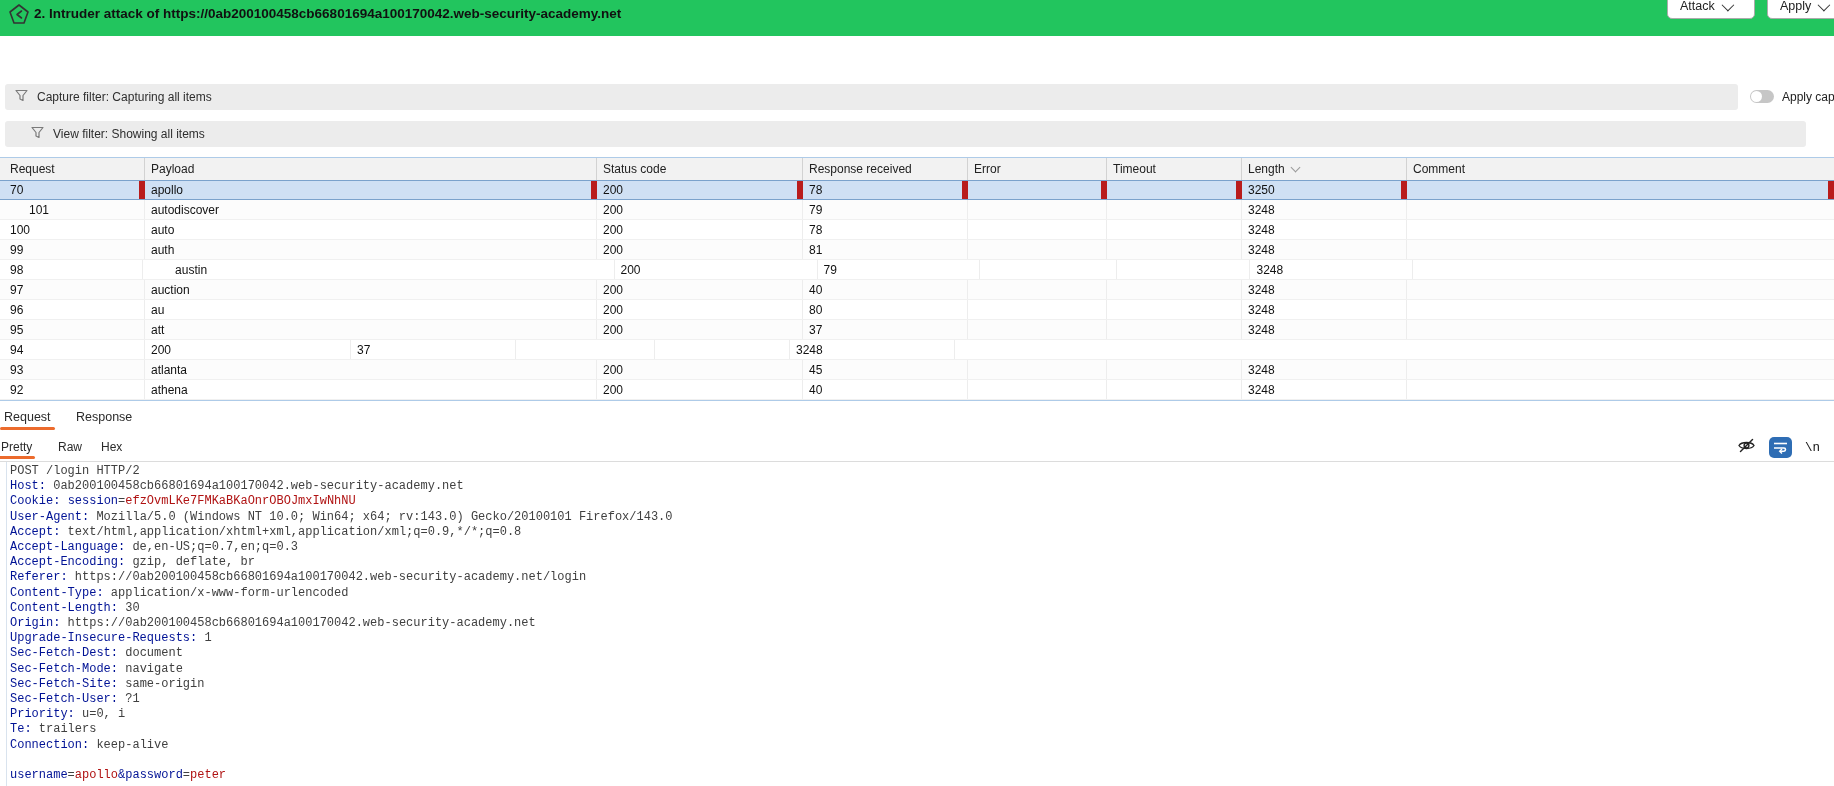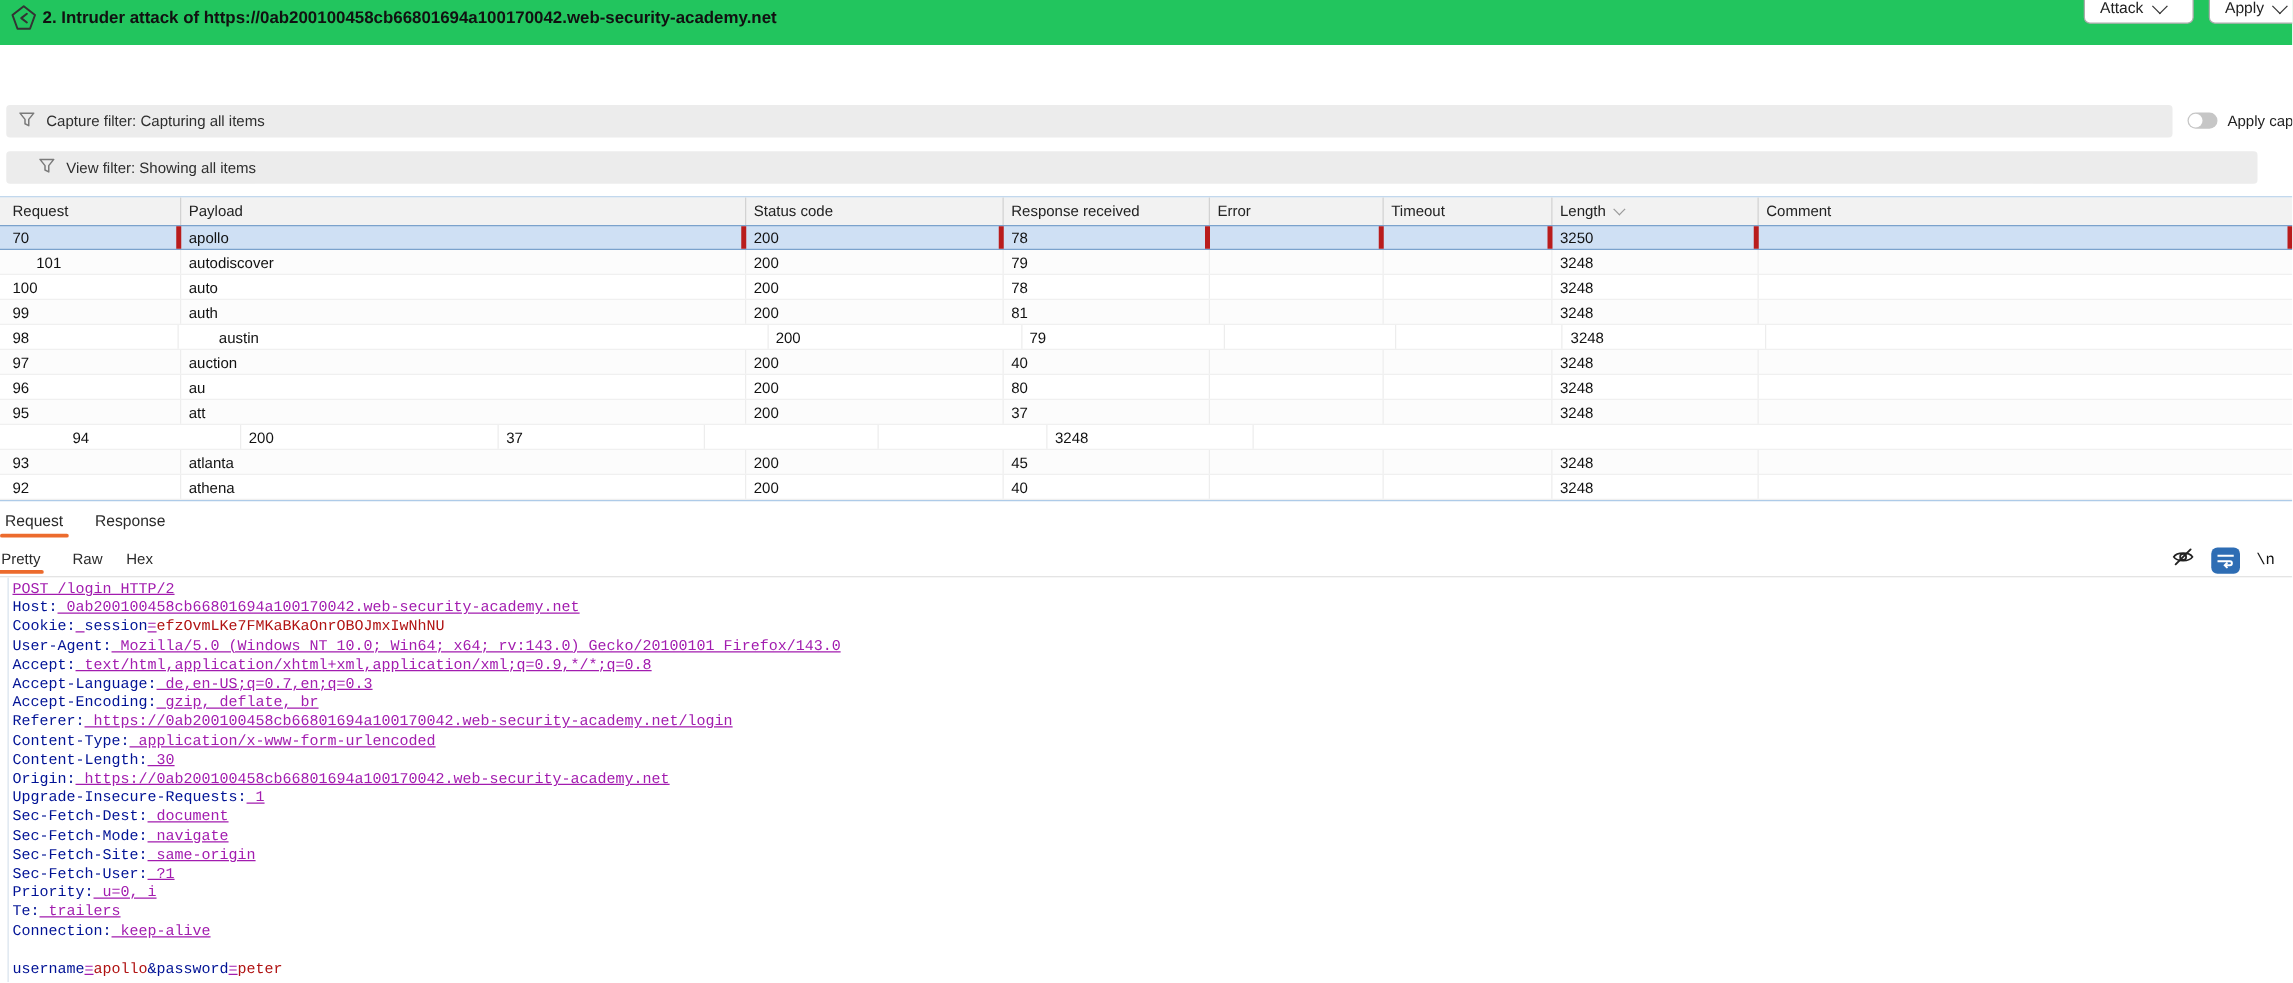--- a/index.html
+++ b/index.html
@@ -39,21 +39,21 @@
   .th { font-size:12px; color:#222; display:flex; align-items:center; padding-left:6px; border-right:1px solid #d2d2d2; white-space:nowrap; overflow:hidden; }
   .th:first-child { padding-left:10px; }
   .th:last-child { border-right:none; }
   .sort-chev { width:7px; height:7px; border-right:1.4px solid #9a9a9a; border-bottom:1.4px solid #9a9a9a; transform:rotate(45deg); margin-left:7px; margin-top:-3px; }
   .tr { display:flex; height:20px; background:#fff; border-bottom:1px solid #f0f0f0; }
   .tr:nth-child(even) { background:#fcfcfc; }
   .tr.selected { background:#cfe0f4; border-top:1px solid #7ba2cc; border-bottom:1px solid #7ba2cc; height:20px; margin-top:-1px; }
   .td { font-size:12px; color:#111; display:flex; align-items:center; padding-left:6px; border-right:1px solid #ededed; white-space:nowrap; overflow:hidden; }
   .td:first-child { padding-left:10px; }
   .td:last-child { border-right:none; }
-  .tr.selected .td { border-right:4px solid #b91c1c; }
+  .tr.selected .td { border-right:6px solid #b91c1c; }
 
   
   .detail-tabs { position:absolute; left:0; top:404px; width:1834px; height:28px; background:#fff; }
   .dtab { position:absolute; top:6px; font-size:12.5px; color:#2b2b2b; }
   .dtab .ul { position:absolute; left:-4px; right:-4px; bottom:-6px; height:3px; border-radius:2px; background:transparent; }
   .dtab.active .ul { background:#ec6b2d; }
   .dtab-request { left:4px; }
   .dtab-response { left:76px; }
 
   
@@ -67,21 +67,21 @@
   .mode-icons { position:absolute; right:14px; top:1px; display:flex; align-items:center; gap:13px; }
   .wrap-btn { width:23px; height:21px; background:#2e6db4; border-radius:5px; display:flex; align-items:center; justify-content:center; }
   .nl-label { font-family:"Liberation Mono", monospace; font-size:12.5px; color:#111; }
 
   
   .editor { position:absolute; left:0; top:462px; width:1834px; height:324px; background:#fff; overflow:hidden; }
   .gutter-line { position:absolute; left:6px; top:0; bottom:0; width:1px; background:#d9e3ee; }
   .code { position:absolute; left:10px; top:2px; font-family:"Liberation Mono", monospace; font-size:12px; line-height:15.2px; white-space:pre; }
   .code .c-n { color:#001295; }
   .code .c-v { color:#b01212; }
-  .code .c-p { color:#a21caf;text-decoration:underline; }
+  .code .c-p { color:#404040; }
 </style>
 </head>
 <body>
 
 <div class="app">
 
   <div class="titlebar">
     <span class="app-icon">
       <svg width="22" height="22" viewBox="0 0 22 22">
         <path d="M11 2 L20 9 L16 20 L6 20 L2 9 Z" fill="none" stroke="#333" stroke-width="1.6" stroke-linejoin="round"></path>
@@ -225,21 +225,21 @@
           <div class="td" style="width: 145px;">95</div>
           <div class="td" style="width: 452px;">att</div>
           <div class="td" style="width: 206px;">200</div>
           <div class="td" style="width: 165px;">37</div>
           <div class="td" style="width: 139px;"></div>
           <div class="td" style="width: 135px;"></div>
           <div class="td" style="width: 165px;">3248</div>
           <div class="td" style="width: 427px;"></div>
         </div>
         <div class="tr">
-          <div class="td" style="width: 145px; margin-left: 48px;">94</div>
+          <div class="td" style="width: 145px;">94</div>
           <div class="td" style="width: 206px;">200</div>
           <div class="td" style="width: 165px;">37</div>
           <div class="td" style="width: 139px;"></div>
           <div class="td" style="width: 135px;"></div>
           <div class="td" style="width: 165px;">3248</div>
           <div class="td" style="width: 427px;"></div>
         </div>
         <div class="tr">
           <div class="td" style="width: 145px;">93</div>
           <div class="td" style="width: 452px;">atlanta</div>

